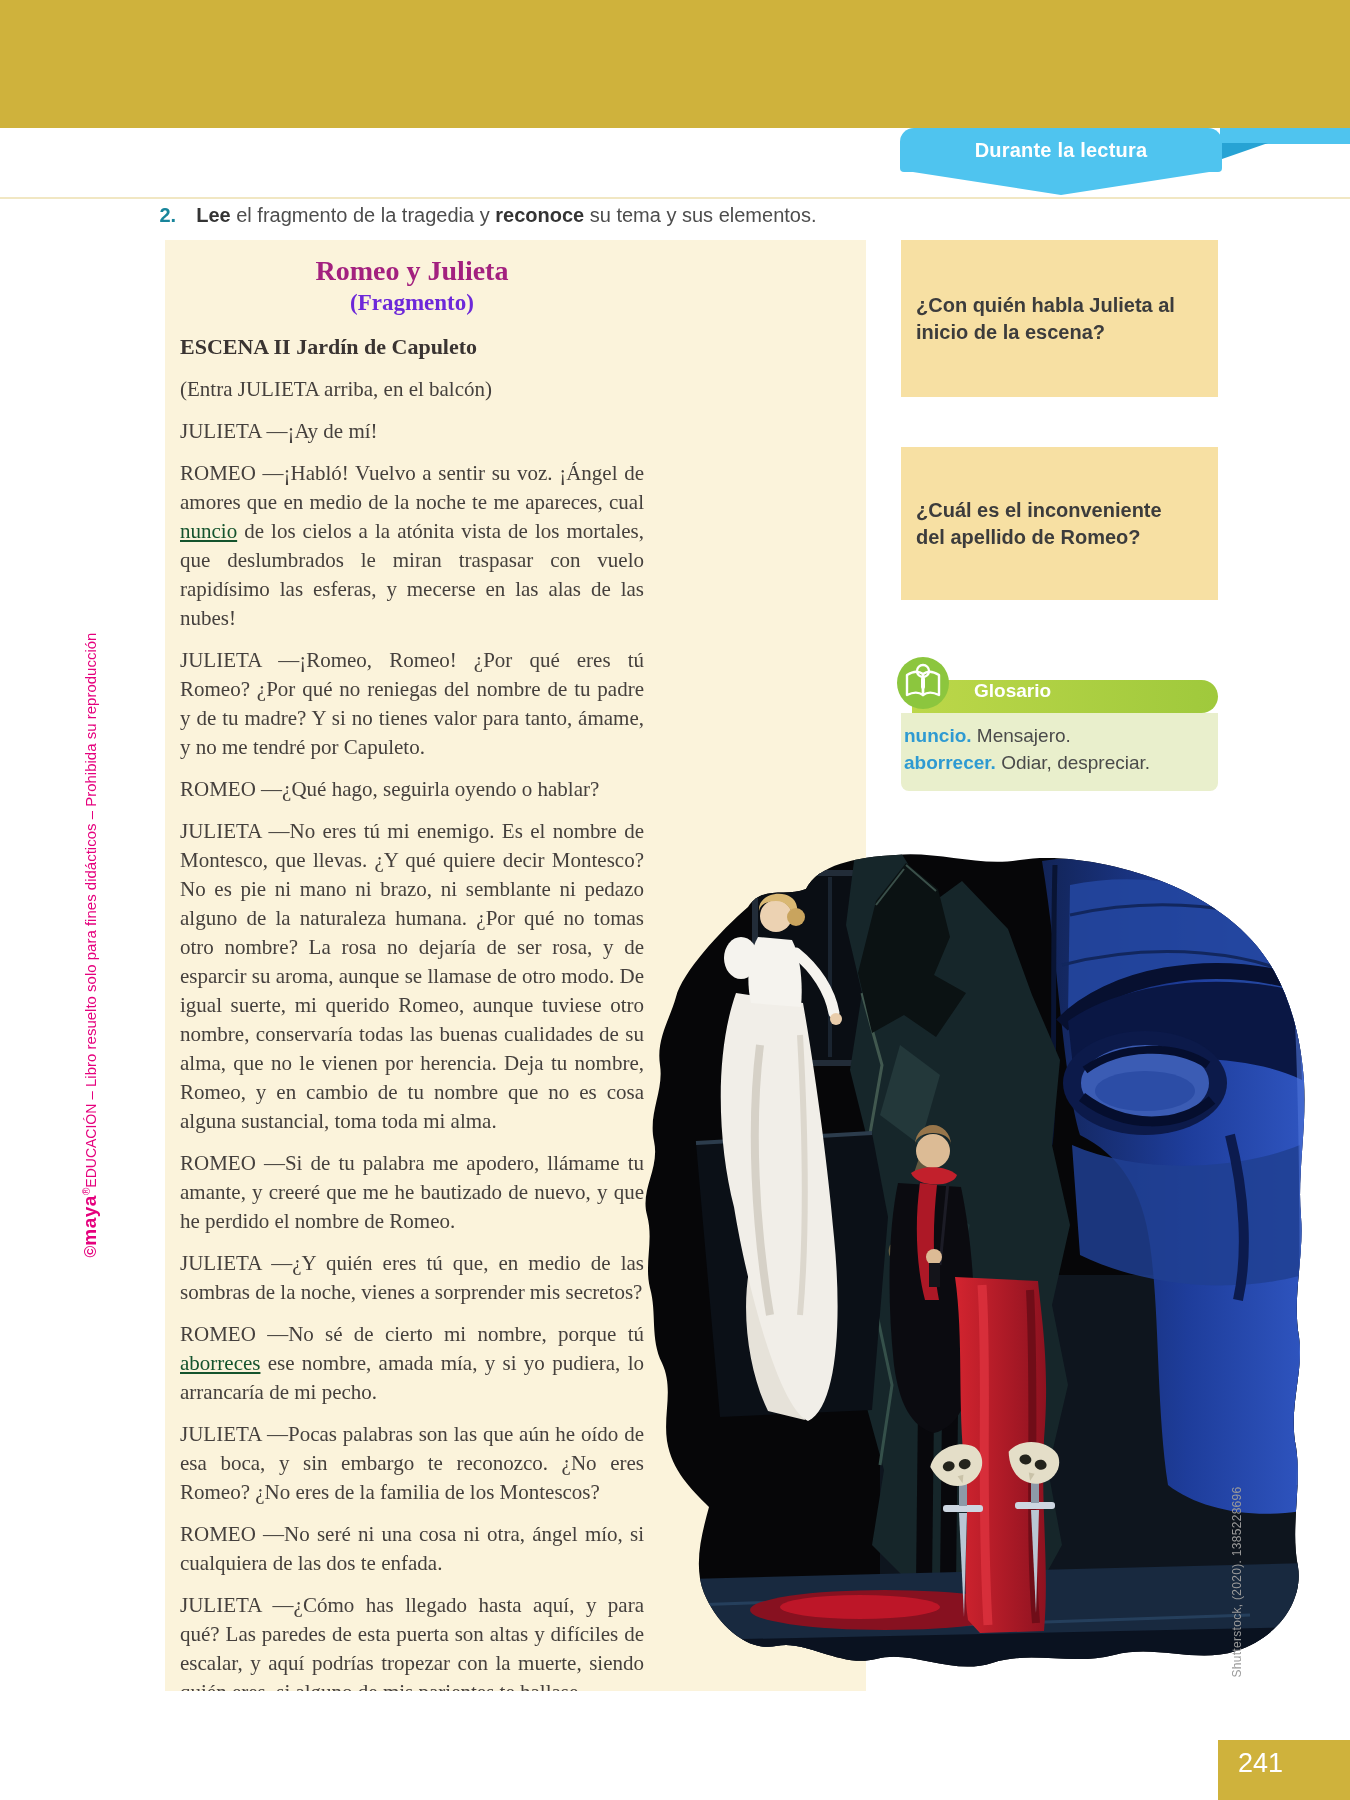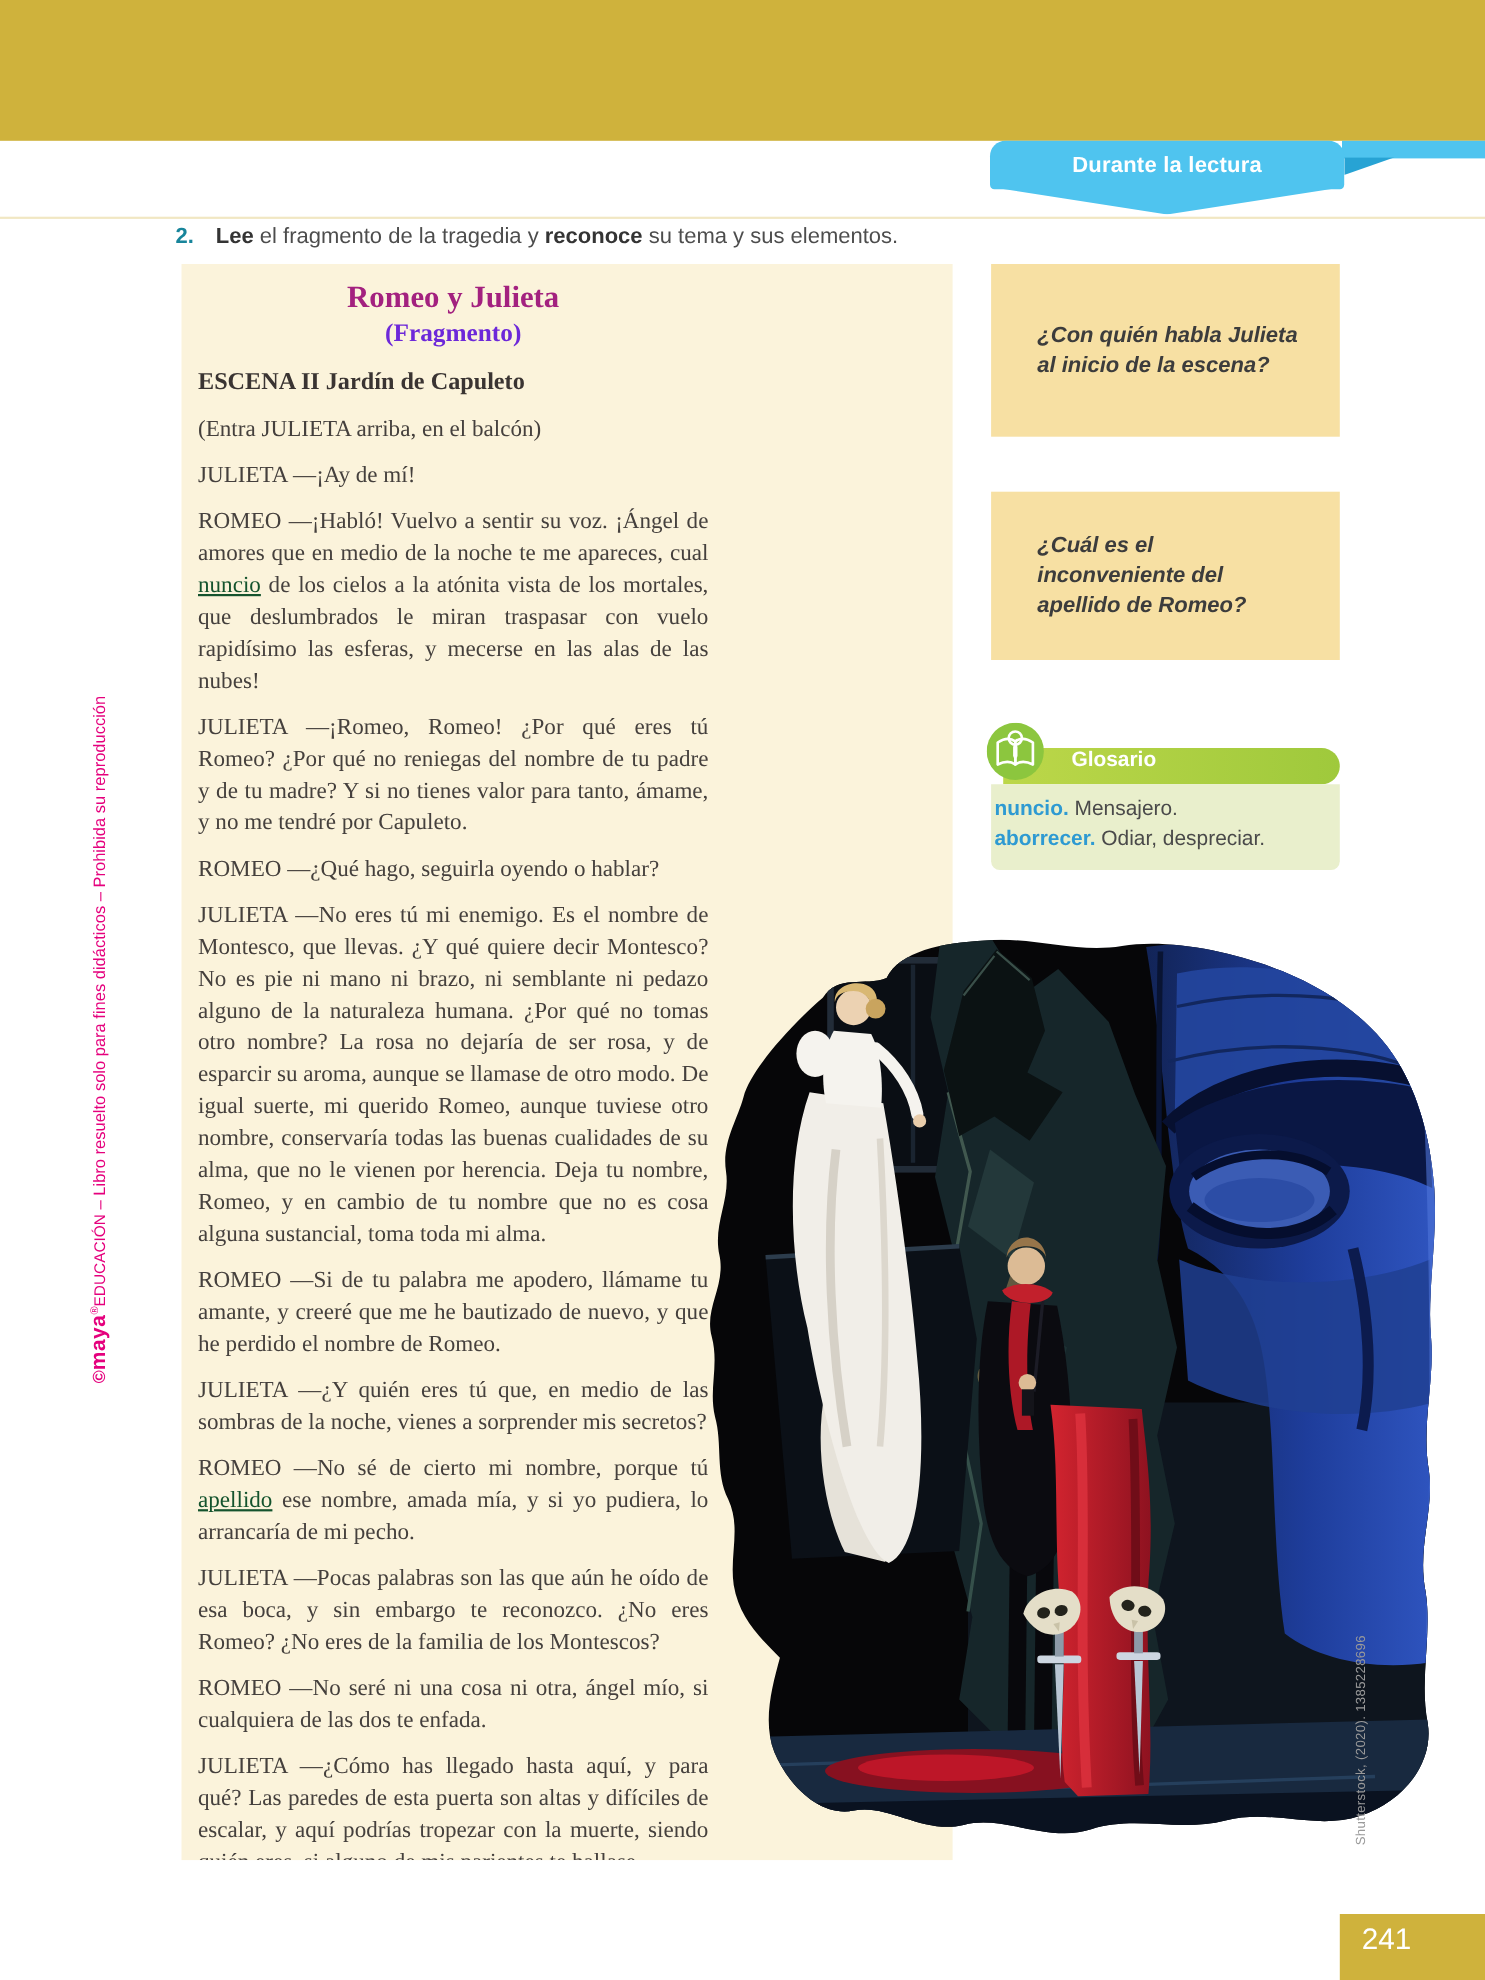--- a/index.html
+++ b/index.html
@@ -42,21 +42,21 @@
   .scene-heading{font-family:"Liberation Serif","DejaVu Serif",serif;font-weight:bold;color:#3a3432;
            font-size:22px;line-height:30px;margin:14px 0 0 0;}
   .stage-dir{font-family:"Liberation Serif","DejaVu Serif",serif;color:#45403d;font-size:21px;
            line-height:29px;margin:13px 0 0 0;}
   .dline{font-family:"Liberation Serif","DejaVu Serif",serif;color:#45403d;font-size:21px;
            line-height:29px;margin:13px 0 0 0;text-align:justify;}
   .dline .hl{color:#14532d;text-decoration:underline;}
 
   
   .qbox{position:absolute;left:901px;width:317px;background:#f7e0a3;display:flex;align-items:center;
-        box-sizing:border-box;padding:0 30px 0 42px;font-style:italic;}
+        box-sizing:border-box;padding:0 30px 0 15px;}
   .qbox1{top:240px;height:157px;}
   .qbox2{top:447px;height:153px;}
   .qtext{font-weight:bold;font-size:20px;line-height:27px;color:#3c3c3c;}
 
   
   .glos-bar{position:absolute;left:912px;top:680px;width:306px;height:33px;
             background:linear-gradient(90deg,#bcd749,#9fc93c);border-radius:0 17px 17px 0;
             display:flex;align-items:flex-start;padding-left:62px;box-sizing:border-box;}
   .glos-title{color:#ffffff;font-weight:bold;font-size:19px;}
   .glos-body{position:absolute;left:901px;top:713px;width:317px;height:78px;background:#e9efcc;
@@ -101,21 +101,21 @@
     <p class="scene-heading">ESCENA II Jardín de Capuleto</p>
     <p class="stage-dir">(Entra JULIETA arriba, en el balcón)</p>
     <div>
         <p class="dline"><span>JULIETA</span> <span>—¡Ay de mí!</span></p>
         <p class="dline"><span>ROMEO</span> <span>—¡Habló! Vuelvo a sentir su voz. ¡Ángel de amores que en medio de la noche te me apareces, cual </span><span class="hl">nuncio</span><span> de los cielos a la atónita vista de los mortales, que deslumbrados le miran traspasar con vuelo rapidísimo las esferas, y mecerse en las alas de las nubes!</span></p>
         <p class="dline"><span>JULIETA</span> <span>—¡Romeo, Romeo! ¿Por qué eres tú Romeo? ¿Por qué no reniegas del nombre de tu padre y de tu madre? Y si no tienes valor para tanto, ámame, y no me tendré por Capuleto.</span></p>
         <p class="dline"><span>ROMEO</span> <span>—¿Qué hago, seguirla oyendo o hablar?</span></p>
         <p class="dline"><span>JULIETA</span> <span>—No eres tú mi enemigo. Es el nombre de Montesco, que llevas. ¿Y qué quiere decir Montesco? No es pie ni mano ni brazo, ni semblante ni pedazo alguno de la naturaleza humana. ¿Por qué no tomas otro nombre? La rosa no dejaría de ser rosa, y de esparcir su aroma, aunque se llamase de otro modo. De igual suerte, mi querido Romeo, aunque tuviese otro nombre, conservaría todas las buenas cualidades de su alma, que no le vienen por herencia. Deja tu nombre, Romeo, y en cambio de tu nombre que no es cosa alguna sustancial, toma toda mi alma.</span></p>
         <p class="dline"><span>ROMEO</span> <span>—Si de tu palabra me apodero, llámame tu amante, y creeré que me he bautizado de nuevo, y que he perdido el nombre de Romeo.</span></p>
         <p class="dline"><span>JULIETA</span> <span>—¿Y quién eres tú que, en medio de las sombras de la noche, vienes a sorprender mis secretos?</span></p>
-        <p class="dline"><span>ROMEO</span> <span>—No sé de cierto mi nombre, porque tú </span><span class="hl">apellido</span><span> ese nombre, amada mía, y si yo pudiera, lo arrancaría de mi pecho.</span></p>
+        <p class="dline"><span>ROMEO</span> <span>—No sé de cierto mi nombre, porque tú </span><span class="hl">aborreces</span><span> ese nombre, amada mía, y si yo pudiera, lo arrancaría de mi pecho.</span></p>
         <p class="dline"><span>JULIETA</span> <span>—Pocas palabras son las que aún he oído de esa boca, y sin embargo te reconozco. ¿No eres Romeo? ¿No eres de la familia de los Montescos?</span></p>
         <p class="dline"><span>ROMEO</span> <span>—No seré ni una cosa ni otra, ángel mío, si cualquiera de las dos te enfada.</span></p>
         <p class="dline"><span>JULIETA</span> <span>—¿Cómo has llegado hasta aquí, y para qué? Las paredes de esta puerta son altas y difíciles de escalar, y aquí podrías tropezar con la muerte, siendo quién eres, si alguno de mis parientes te hallase.</span></p>
       </div>
   </div>
 
   <div class="qbox qbox1">
     <span class="qtext">¿Con quién habla Julieta al inicio de la escena?</span>
   </div>
   <div class="qbox qbox2">

